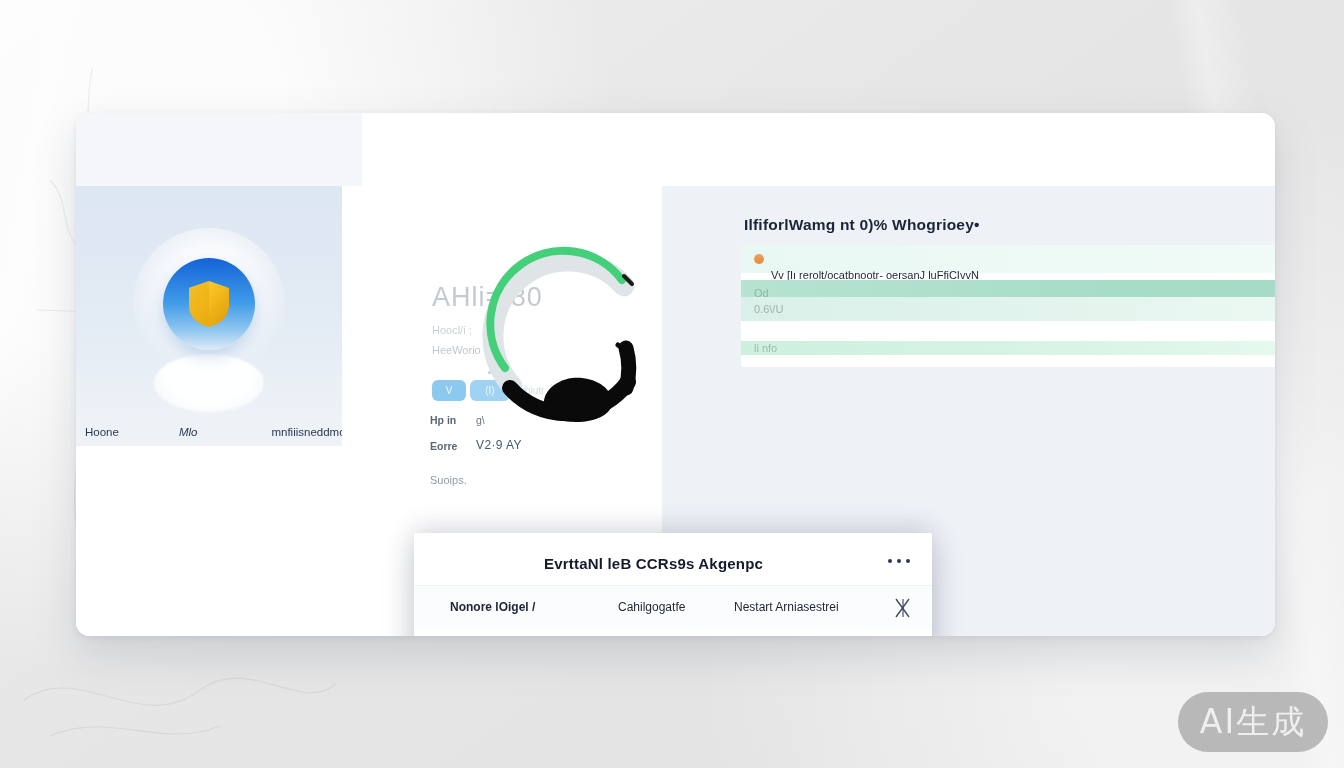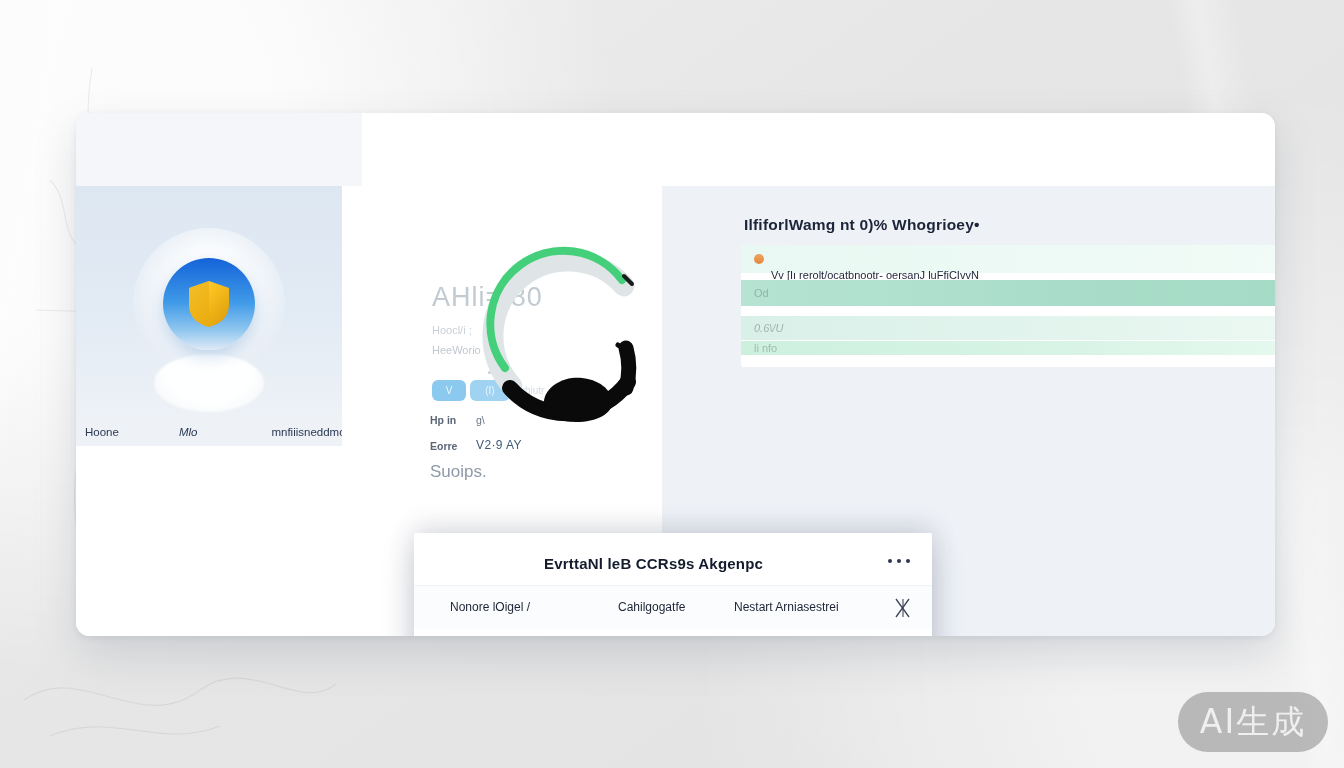--- a/index.html
+++ b/index.html
@@ -125,21 +125,21 @@
   .badge.b2{background:#9fd3f1;min-width:30px;}
   .badge-note{margin-left:6px;font-size:10px;color:#d3dde4;filter:blur(.4px);}
   .badge-dot{position:absolute;left:146px;top:185px;width:3px;height:3px;border-radius:50%;background:#c6ced6;}
 
   .kv{position:absolute;left:88px;font-size:10.5px;color:#5a6676;filter:blur(.35px);white-space:nowrap;}
   .kv-k{font-weight:bold;}
   .kv1{top:228px;}
   .kv1v{position:absolute;left:134px;top:228px;font-size:10.5px;color:#6a7685;filter:blur(.35px);}
   .kv2{top:254px;}
   .kv2v{position:absolute;left:134px;top:252px;font-size:12px;color:#3f5a78;filter:blur(.35px);letter-spacing:.4px;}
-  .kv3{top:276px;font-size:17px;color:#8f9aa8;}
+  .kv3{top:288px;font-size:11px;color:#8f9aa8;}
 
   .ring-wrap{position:absolute;left:134px;top:24px;}
 
   
   .rightpanel{
     position:absolute;left:586px;top:73px;right:0;bottom:0;
     background:#eef1f6;
   }
   .rp-title{
     position:absolute;left:82px;top:30px;font-size:15.5px;font-weight:bold;
@@ -152,21 +152,21 @@
   .rp-row{
     position:absolute;left:0;width:601px;height:28px;display:flex;align-items:center;
   }
   .rp-row .rlabel{
     margin-left:13px;font-size:11px;white-space:nowrap;filter:blur(.45px);
   }
   .r1{top:0;background:linear-gradient(90deg,#e9f8f2 0%,#edfaf5 50%,#f2fbf7 100%);}
   .r1 .rlabel{color:#1c2438;margin-top:32px;}
   .r2{top:35px;height:26px;background:linear-gradient(90deg,#b6e3d2 0%,#a9ddc9 55%,#a4dbc6 100%);}
   .r2 .rlabel{color:#8fb5a8;}
-  .r3{top:71px;height:24px;background:linear-gradient(90deg,#d9f0e8 0%,#e4f5ee 60%,#eef9f4 100%);font-style:italic;}
+  .r3{top:52px;height:24px;background:linear-gradient(90deg,#d9f0e8 0%,#e4f5ee 60%,#eef9f4 100%);}
   .r3 .rlabel{color:#9fb3ad;}
   .r4{top:96px;height:14px;background:linear-gradient(90deg,#cdf0de 0%,#d8f4e6 55%,#e9faf1 100%);}
   .r4 .rlabel{color:#a3b9b1;}
   .dot-orange{
     width:10px;height:10px;border-radius:50%;margin-left:13px;
     background:linear-gradient(180deg,#f0a35e,#e4863c);
   }
   .r1 .rlabel.has-dot{margin-left:7px;}
 
   
@@ -187,21 +187,21 @@
     position:absolute;right:22px;top:26px;display:flex;gap:5px;align-items:center;
   }
   .modal-dots i{width:4px;height:4px;border-radius:50%;background:#2d3550;display:block;}
   .modal-tabs{
     position:absolute;left:0;top:52px;width:100%;height:44px;
     background:#fbfcfd;border-top:1px solid #f0f2f5;border-bottom:1px solid #eef0f4;
   }
   .mtab{
     position:absolute;top:14px;font-size:12px;color:#1d2436;white-space:nowrap;filter:blur(.35px);
   }
-  .mt1{left:36px;}
+  .mt1{left:36px;font-weight:bold;}
   .mt2{left:156px;margin-left:48px;}
   .mt3{left:320px;}
   .mtab-close{position:absolute;right:18px;top:10px;}
 
   .modal-body{position:absolute;left:0;top:96px;width:100%;bottom:0;background:#ffffff;}
 
   
   .watermark{
     position:absolute;right:16px;bottom:16px;
     width:150px;height:60px;border-radius:30px;

